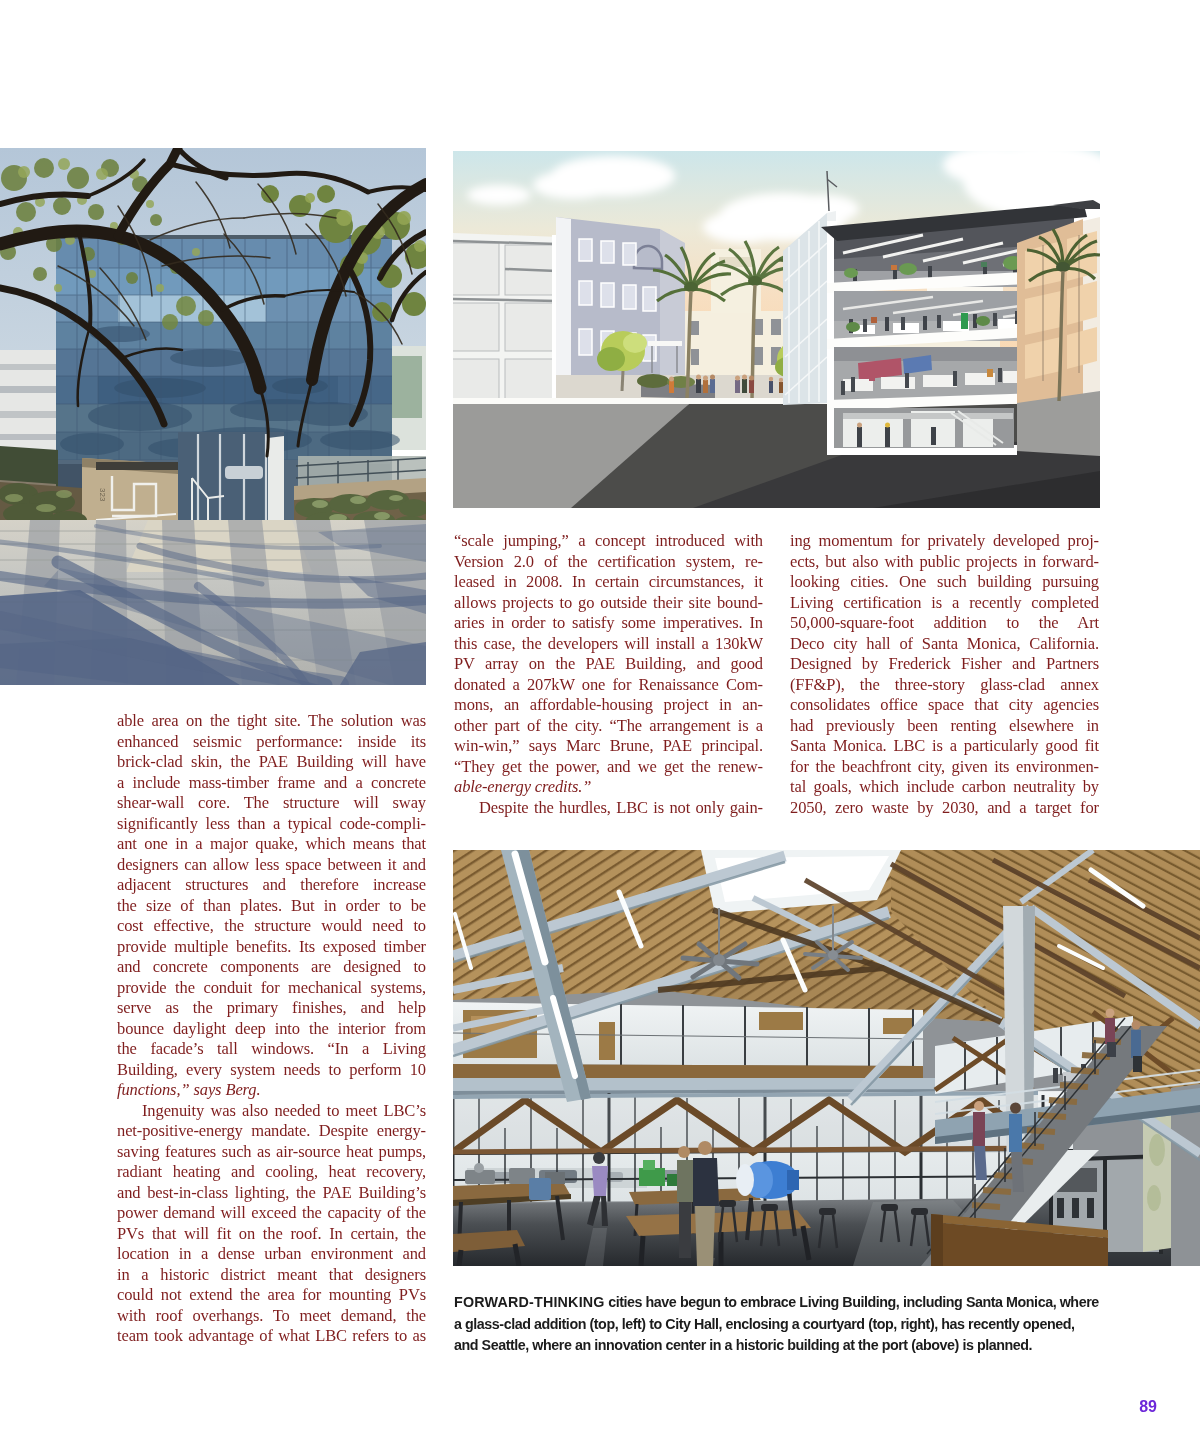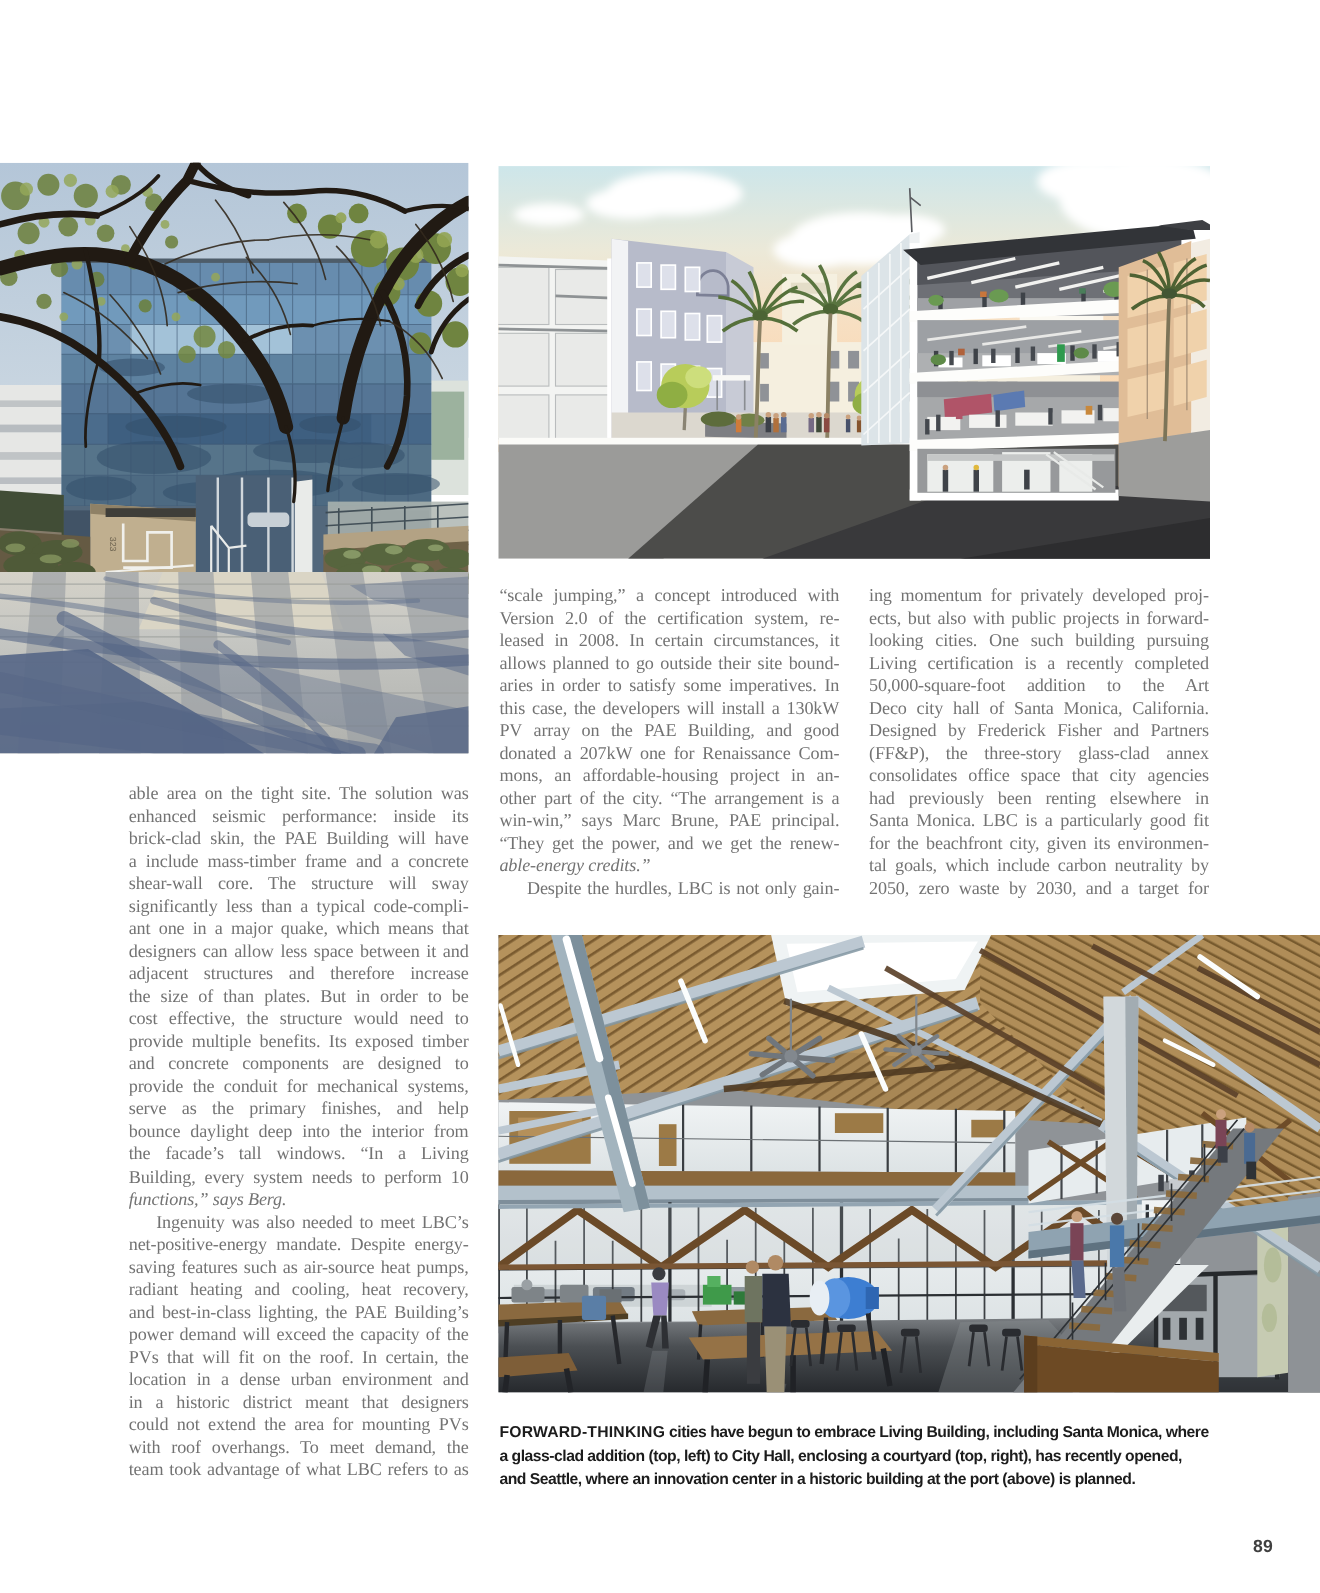--- a/index.html
+++ b/index.html
@@ -1,27 +1,27 @@
 <!DOCTYPE html>
 <html><head>
 <meta charset="utf-8">
 <style>
   html,body{margin:0;padding:0;}
   body{width:1200px;height:1448px;background:#ffffff;position:relative;overflow:hidden;
        font-family:"Liberation Serif", serif;}
-  .col{position:absolute;width:309px;color:#737373;}
+  .col{position:absolute;width:309px;color:#7f1d1d;}
   .ln{font-size:16.5px;letter-spacing:-0.12px;line-height:20.5px;height:20.5px;white-space:nowrap;
       text-align:justify;text-align-last:justify;}
   .ln.short{text-align-last:left;font-style:italic;}
   .ln.ind{padding-left:25px;}
   .cap{position:absolute;left:454px;top:1292px;width:720px;
        font-family:"Liberation Sans", sans-serif;font-weight:bold;
        font-size:14.3px;line-height:21.7px;color:#1c1c1c;letter-spacing:-0.45px;}
   .pgnum{position:absolute;left:1127px;top:1398px;width:30px;text-align:right;
-       font-family:"Liberation Sans", sans-serif;font-weight:bold;font-size:16px;color:#404040;}
+       font-family:"Liberation Sans", sans-serif;font-weight:bold;font-size:16px;color:#6d28d9;}
 </style>
 </head>
 <body>
 
 <div style="position:absolute;left:0;top:148px;width:426px;height:537px;">
 <svg width="426" height="537" viewBox="0 0 426 537">
 <defs>
 <linearGradient id="lsky" x1="0" y1="0" x2="0" y2="1">
  <stop offset="0" stop-color="#b4c6d8"></stop>
           <stop offset="1" stop-color="#ccd8e2"></stop>
@@ -924,21 +924,21 @@
 <div class="ln">in a historic district meant that designers</div>
 <div class="ln">could not extend the area for mounting PVs</div>
 <div class="ln">with roof overhangs. To meet demand, the</div>
 <div class="ln">team took advantage of what LBC refers to as</div>
 </div>
 
 <div class="col" id="c2" style="left:454px;top:531px;">
 <div class="ln">“scale jumping,” a concept introduced with</div>
 <div class="ln">Version 2.0 of the certification system, re-</div>
 <div class="ln">leased in 2008. In certain circumstances, it</div>
-<div class="ln">allows planned to go outside their site bound-</div>
+<div class="ln">allows projects to go outside their site bound-</div>
 <div class="ln">aries in order to satisfy some imperatives. In</div>
 <div class="ln">this case, the developers will install a 130kW</div>
 <div class="ln">PV array on the PAE Building, and good</div>
 <div class="ln">donated a 207kW one for Renaissance Com-</div>
 <div class="ln">mons, an affordable-housing project in an-</div>
 <div class="ln">other part of the city. “The arrangement is a</div>
 <div class="ln">win-win,” says Marc Brune, PAE principal.</div>
 <div class="ln">“They get the power, and we get the renew-</div>
 <div class="ln short">able-energy credits.”</div>
 <div class="ln ind">Despite the hurdles, LBC is not only gain-</div>

